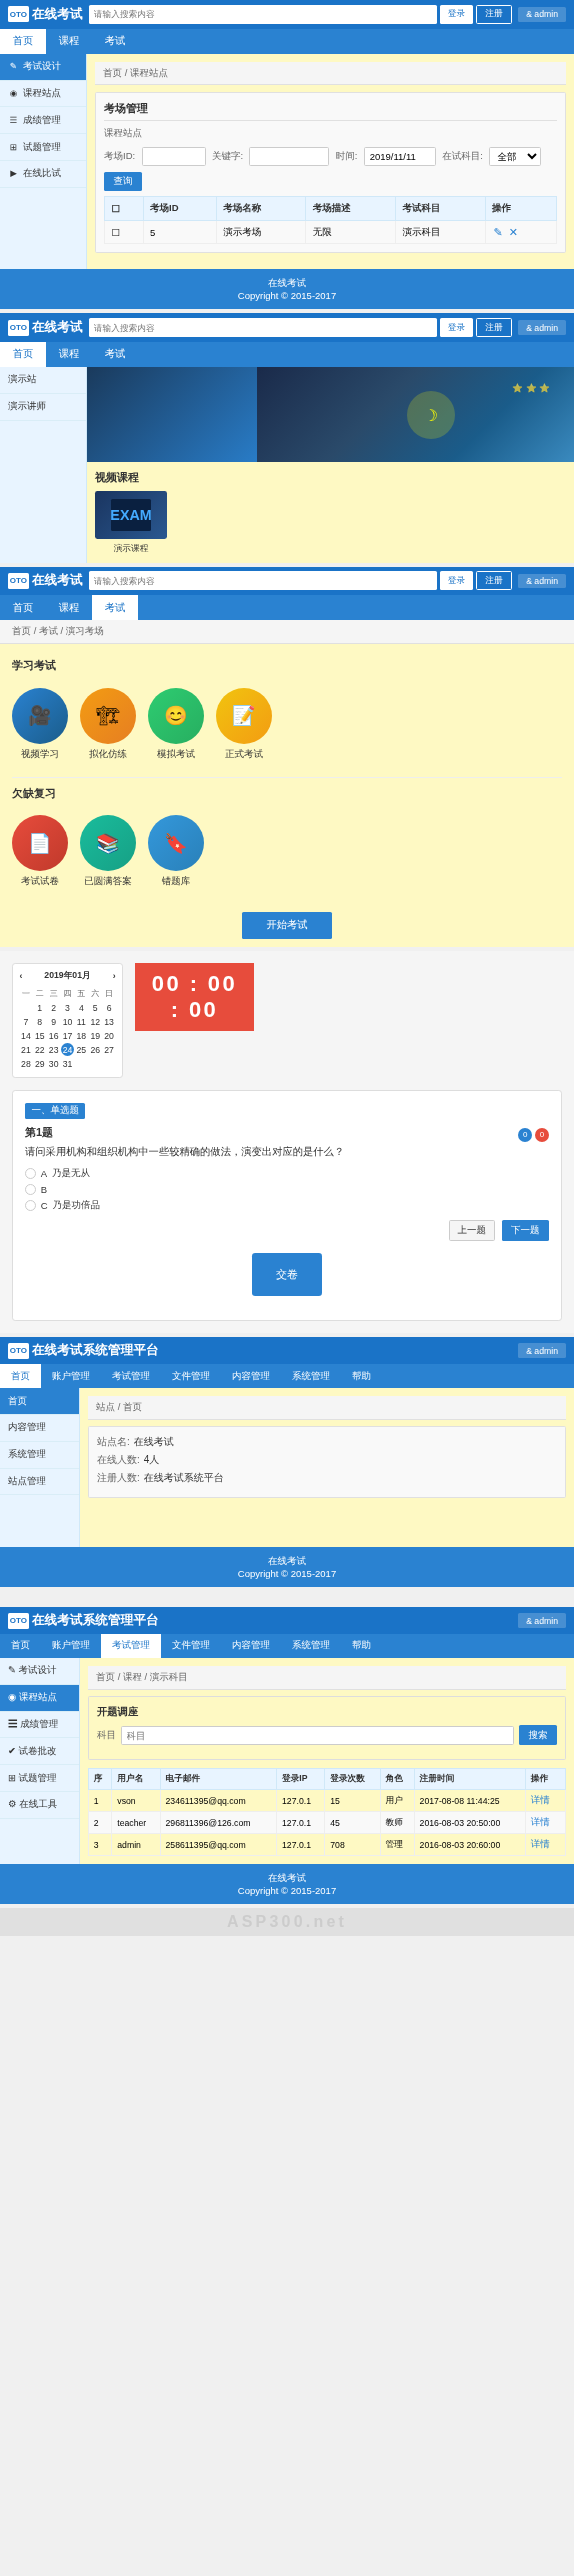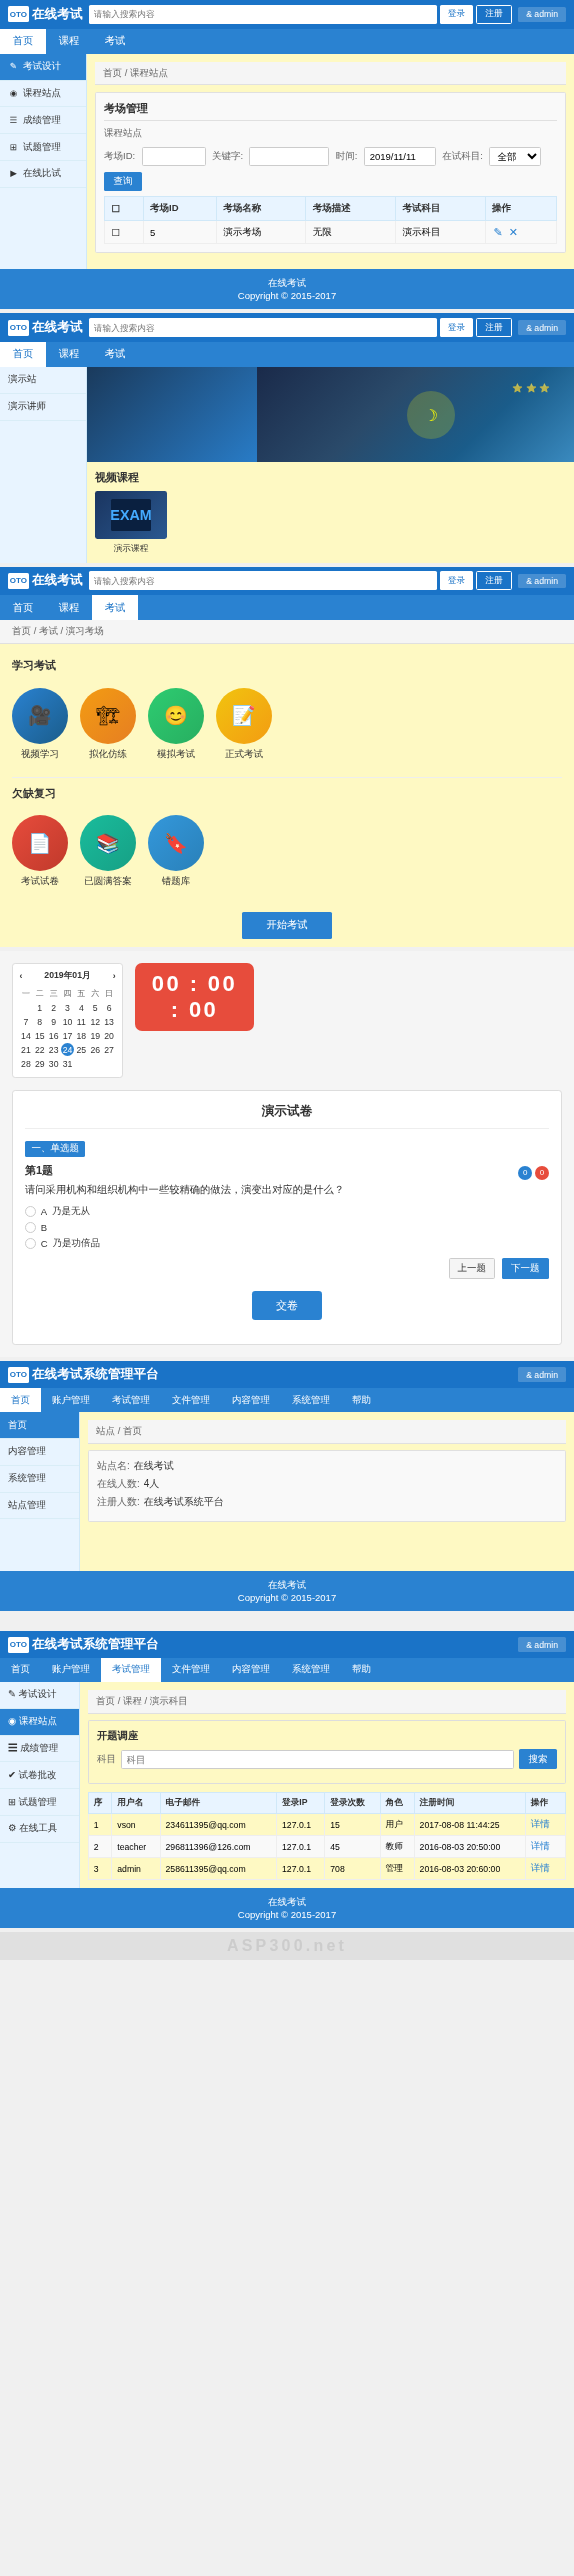--- a/index.html
+++ b/index.html
@@ -77,31 +77,31 @@
 
     .review-items { display: flex; gap: 12px; padding: 12px; }
     .review-item { text-align: center; cursor: pointer; }
     .review-icon { width: 56px; height: 56px; border-radius: 50%; margin: 0 auto 4px; display: flex; align-items: center; justify-content: center; font-size: 19px; }
     .review-icon.red { background: linear-gradient(135deg, #e74c3c, #c0392b); }
     .review-icon.teal { background: linear-gradient(135deg, #1abc9c, #16a085); }
     .review-icon.blue2 { background: linear-gradient(135deg, #3498db, #2980b9); }
 
     
     .exam-take-area { background: #f5f5f5; padding: 12px; }
-    .timer-display { background: #e74c3c; color: #fff; text-align: center; padding: 8px; font-size: 22px; font-weight: bold; letter-spacing: 2.4px; width: 119px; border-radius: 7px; margin-bottom: 12px; }
+    .timer-display { background: #e74c3c; color: #fff; text-align: center; padding: 8px; font-size: 22px; font-weight: bold; letter-spacing: 2.4px; width: 119px; border-radius: 0; margin-bottom: 12px; }
     .exam-paper { background: #fff; border: 0.8px solid #ddd; border-radius: 3.2px; padding: 12px; }
     .paper-title { font-size: 12.7px; font-weight: bold; color: #333; text-align: center; margin-bottom: 12px; padding-bottom: 8px; border-bottom: 0.8px solid #eee; }
     .question-type-tag { display: inline-block; background: #2a82d1; color: #fff; padding: 1.6px 6.4px; border-radius: 1.6px; font-size: 9.5px; margin-bottom: 6.4px; }
     .question-num { font-size: 11px; font-weight: bold; color: #333; margin-bottom: 4.8px; }
     .question-text { font-size: 10.3px; color: #333; margin-bottom: 8px; }
     .question-options { margin-bottom: 8px; }
     .option-item { display: flex; align-items: center; gap: 4.8px; margin-bottom: 4px; cursor: pointer; font-size: 9.5px; color: #333; }
     .option-radio { width: 11px; height: 11px; border-radius: 50%; border: 0.8px solid #ccc; }
     .exam-nav-btns { display: flex; justify-content: flex-end; gap: 6.4px; margin-top: 8px; }
-    .submit-btn { background: #2a82d1; color: #fff; border: none; padding: 7px 24px; border-radius: 3.2px; cursor: pointer; font-size: 11px; display: block; margin: 12px auto; }
+    .submit-btn { background: #2a82d1; color: #fff; border: none; padding: 14px 24px; border-radius: 3.2px; cursor: pointer; font-size: 11px; display: block; margin: 12px auto; }
 
     
     .exam-layout { display: flex; gap: 12px; margin-bottom: 12px; }
     .calendar-box { min-width: 111px; background: #fff; border: 0.8px solid #ddd; border-radius: 3.2px; padding: 6.4px; font-size: 8.7px; }
     .cal-header { display: flex; justify-content: space-between; align-items: center; margin-bottom: 4px; font-weight: bold; color: #333; }
     .cal-days { display: grid; grid-template-columns: repeat(7, 1fr); gap: 0.8px; text-align: center; }
     .cal-day-header { color: #666; font-size: 8px; padding: 1.6px; }
     .cal-day { padding: 1.6px; color: #333; cursor: pointer; }
     .cal-day.today { background: #2a82d1; color: #fff; border-radius: 50%; }
     .cal-day.other { color: #ccc; }
@@ -416,21 +416,20 @@
           <div class="cal-day">31</div>
         </div>
       </div>
 
       <div style="display:flex;flex-direction:column;gap:8px;">
         <div class="timer-display">00 : 00 : 00</div>
       </div>
     </div>
 
     <div class="exam-paper">
-      <div class="paper-title">演示试卷</div>
 
       <div class="question-type-tag">一、单选题</div>
 
       <div style="display:flex;justify-content:space-between;align-items:center;">
         <div class="question-num">第1题</div>
         <div style="font-size:8.7px;color:#999;">
           <span style="display:inline-block;width:14.3px;height:14.3px;border-radius:50%;background:#2a82d1;color:#fff;text-align:center;line-height:14.3px;font-size:8px;">0</span>
           <span style="display:inline-block;width:14.3px;height:14.3px;border-radius:50%;background:#e74c3c;color:#fff;text-align:center;line-height:14.3px;font-size:8px;">0</span>
         </div>
       </div>

